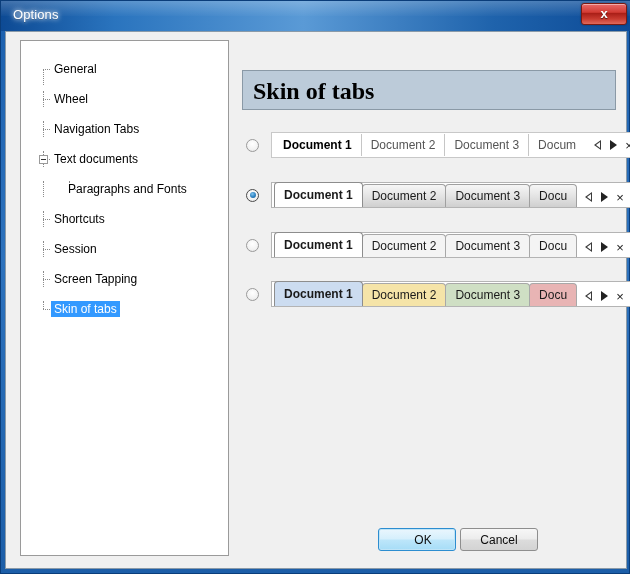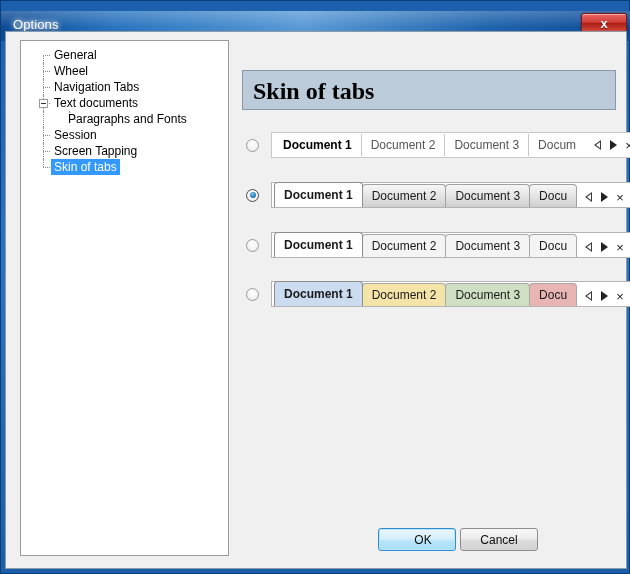--- a/index.html
+++ b/index.html
@@ -24,21 +24,20 @@
     background: linear-gradient(to bottom, #1b5fad 0%, #2d72bd 45%, #1c5ea8 100%);
     border: 1px solid #0a3d7a;
     padding: 0;
   }
   .titlebar {
     position: absolute;
     left: 0; top: 0;
     width: 630px;
     height: 30px;
     background: linear-gradient(to right, #0d4a94 0%, #2a74be 18%, #5a9ad6 48%, #1f63ac 78%, #0c4a96 100%);
-    margin-top: 10px;
   }
   .titlebar-glow {
     position: absolute;
     left: 0; top: 0;
     width: 630px; height: 15px;
     background: linear-gradient(to bottom, rgba(255,255,255,0.22), rgba(255,255,255,0.02));
     pointer-events: none;
   }
   .title-text {
     position: absolute;
@@ -97,20 +96,21 @@
     padding: 6px 0 0 0;
   }
   .tree-row {
     position: relative;
     height: 16px;
     line-height: 16px;
     font-size: 12px;
     color: #000000;
     white-space: nowrap;
     cursor: default;
+    margin-top: 14px;
   }
   .tree-row .label {
     position: absolute;
     left: 0;
     top: 0;
     padding: 0 3px;
   }
   .tree-row.lvl1 .label { left: 30px; }
   .tree-row.lvl2 .label { left: 44px; }
   .tree-row.selected .label {
@@ -444,20 +444,25 @@
             <div class="tree-vline" style="top: 0px; height: 16px;"></div>
             <div class="tree-hline"></div>
             <div class="expander"></div>
             <span class="label">Text documents</span>
           </div>
           <div class="tree-row lvl2">
             <div class="tree-vline-sub"></div>
             <div class="tree-vline" style="top: 0px; height: 16px;"></div>
             <div class="tree-hline"></div>
             <span class="label">Paragraphs and Fonts</span>
+          </div>
+          <div class="tree-row lvl1">
+            <div class="tree-vline" style="top: 0px; height: 16px;"></div>
+            <div class="tree-hline"></div>
+            <span class="label">Shortcuts</span>
           </div>
           <div class="tree-row lvl1">
             <div class="tree-vline" style="top: 0px; height: 16px;"></div>
             <div class="tree-hline"></div>
             <span class="label">Session</span>
           </div>
           <div class="tree-row lvl1">
             <div class="tree-vline" style="top: 0px; height: 16px;"></div>
             <div class="tree-hline"></div>
             <span class="label">Screen Tapping</span>

